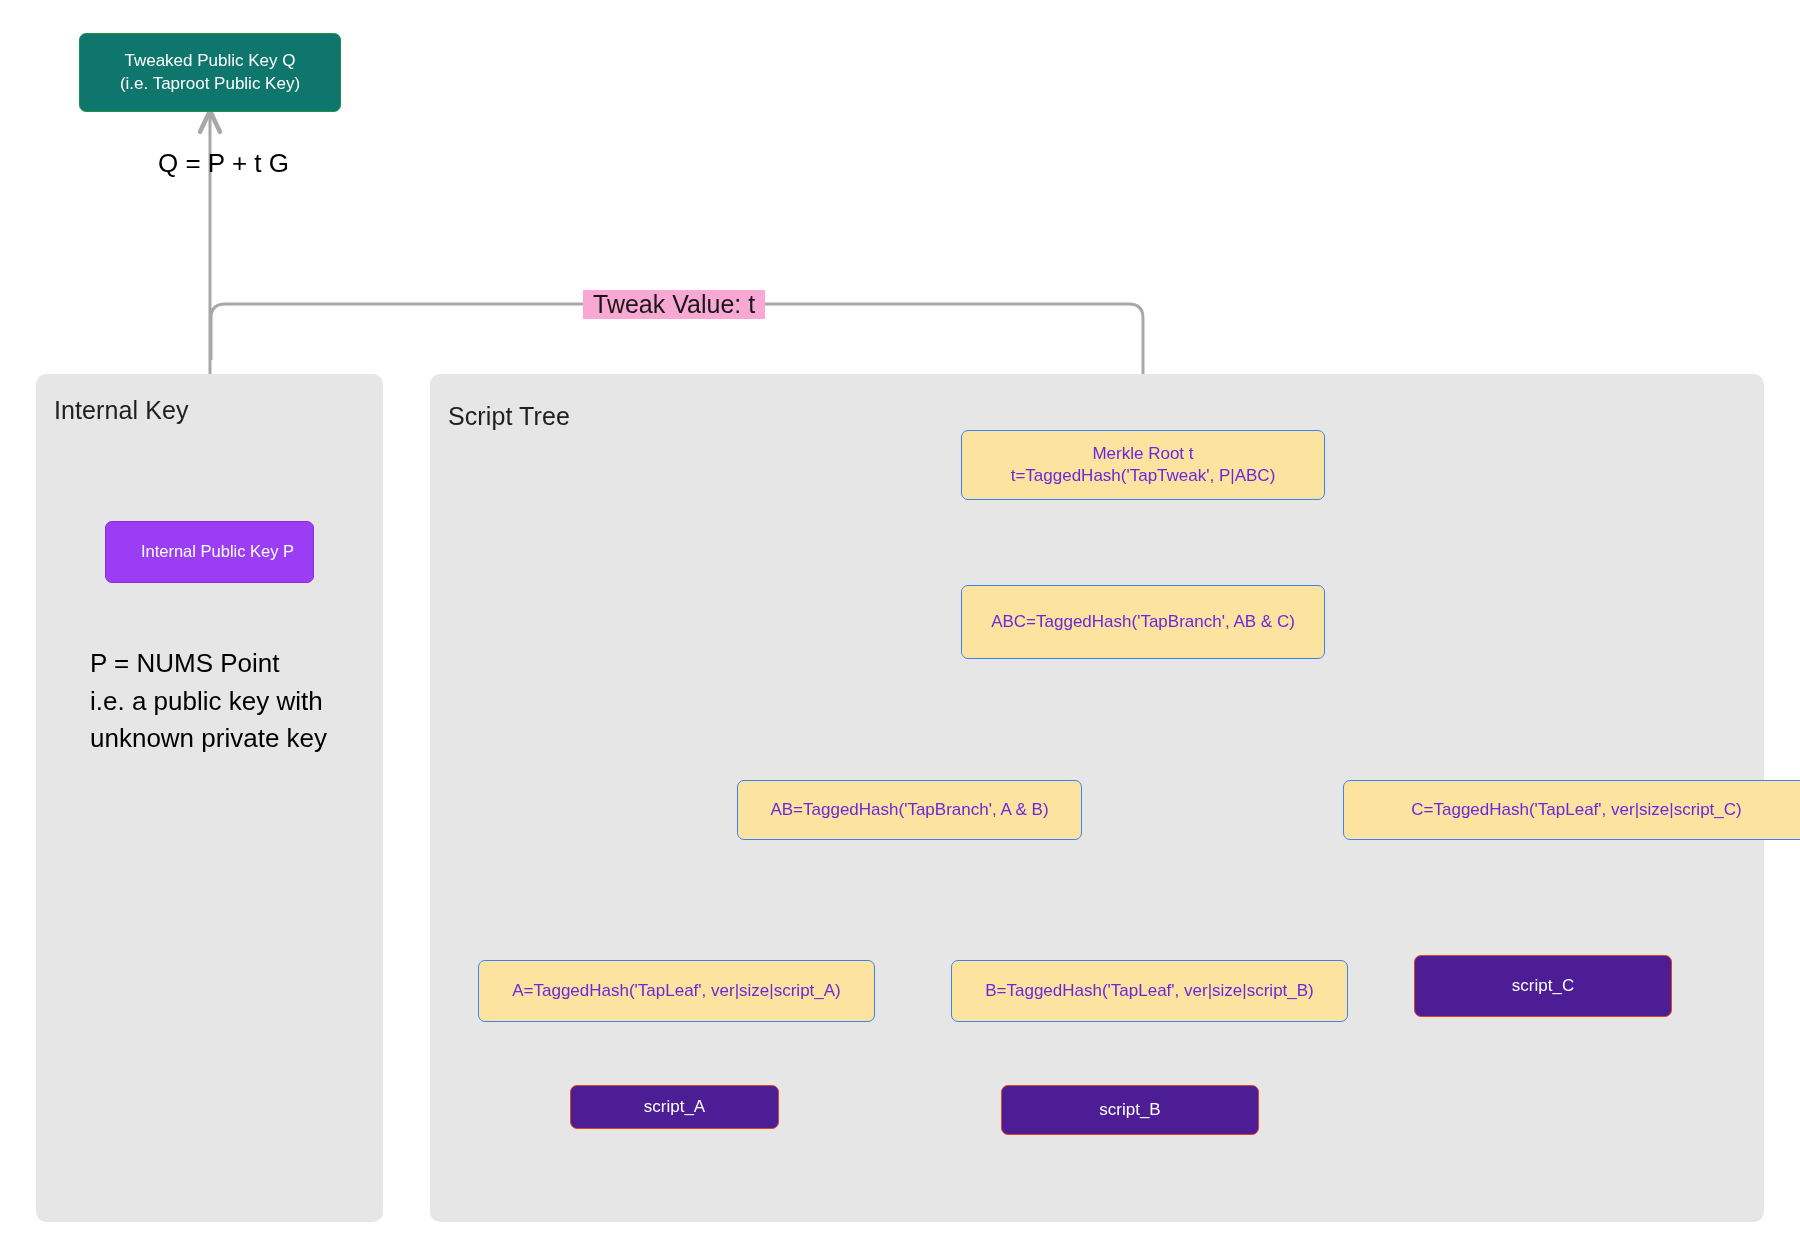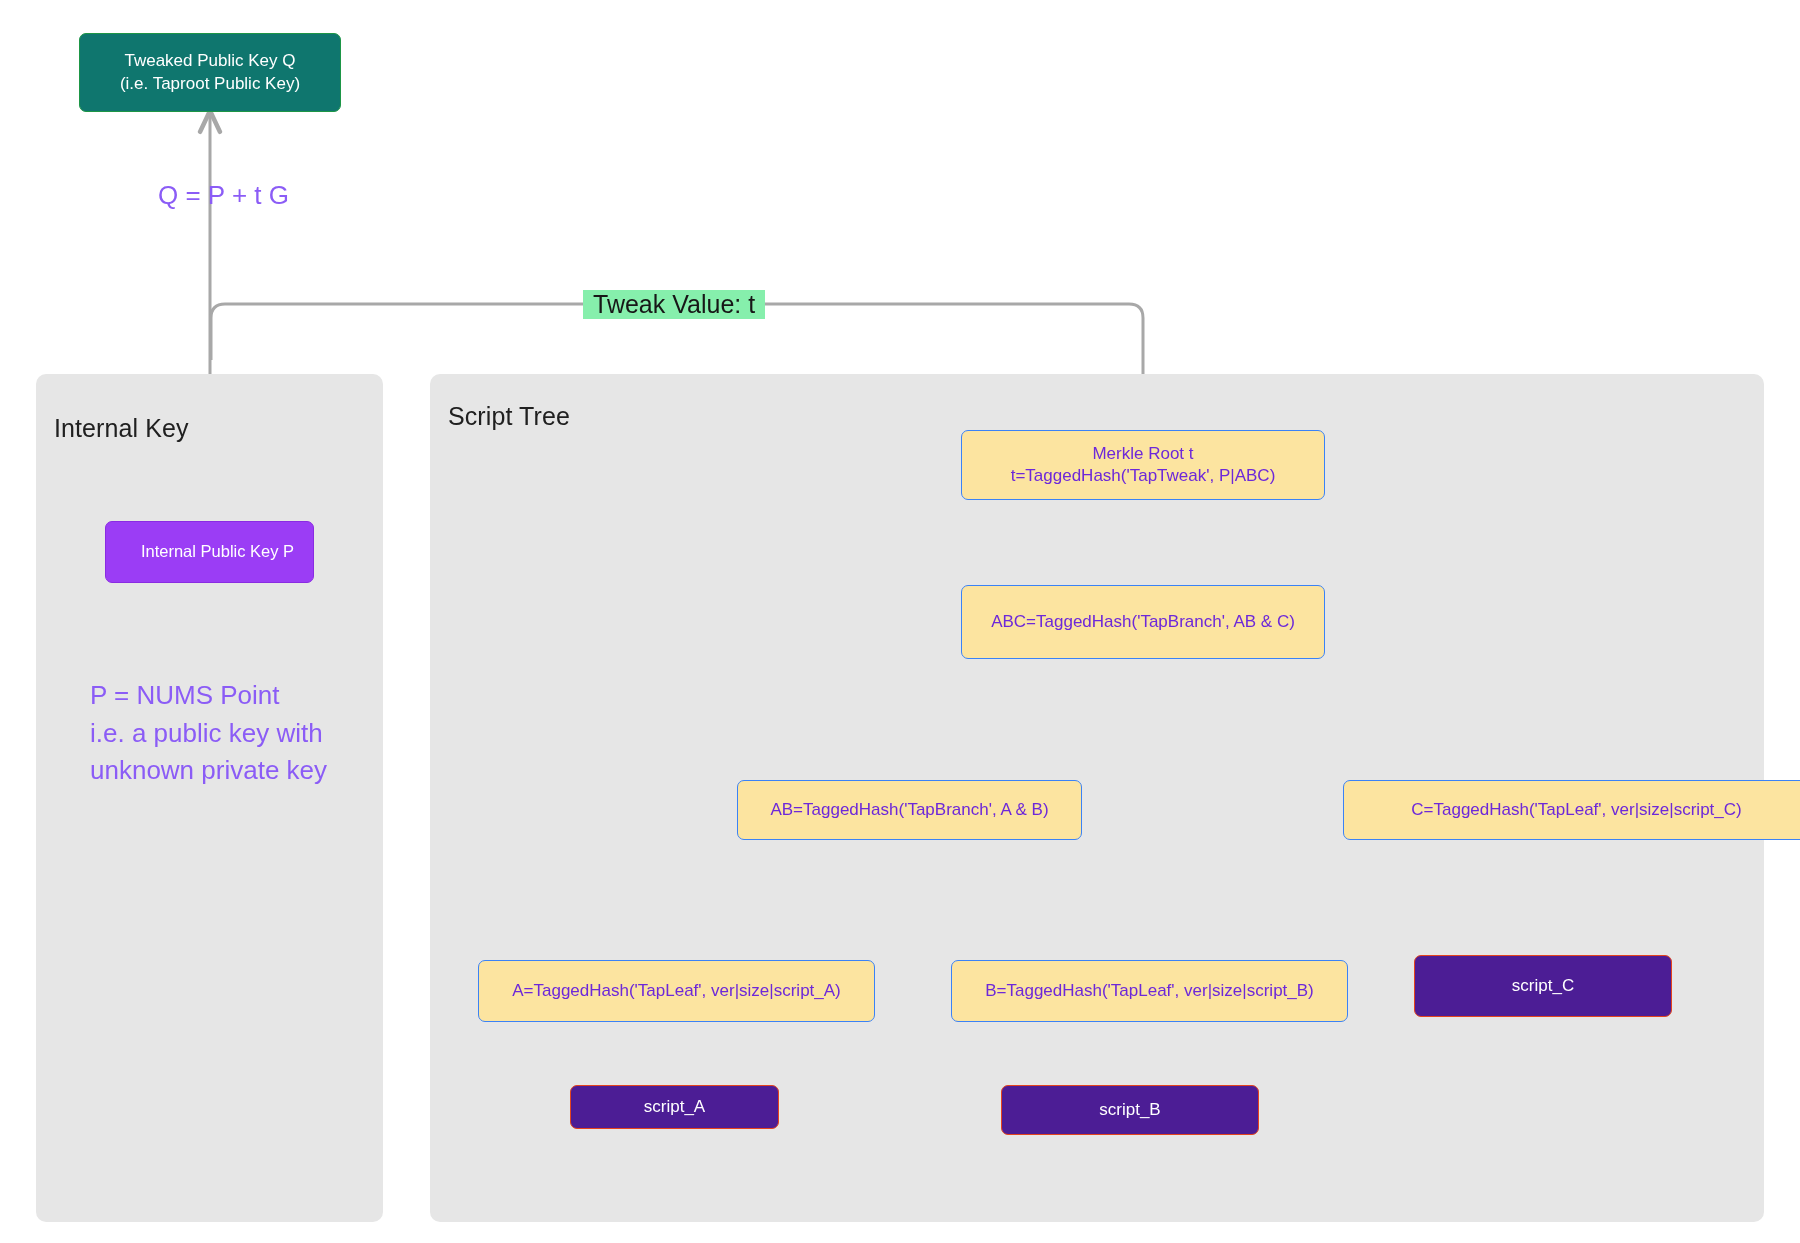--- a/index.html
+++ b/index.html
@@ -70,30 +70,29 @@
   }
   .node-red {
     background: #4c1d95;
     border: 1px solid #e5431d;
     color: #ffffff;
     font-size: 17px;
   }
   .free-label {
     position: absolute;
     font-size: 26px;
-    color: #8b5cf6;
+    color: #000000;
     white-space: pre-line;
     line-height: 1.45;
-    margin-top: 32px;
   }
   .edge-label {
     position: absolute;
     font-size: 25px;
     color: #171717;
-    background: #86efac;
+    background: #f9a8d4;
     padding: 0 10px;
     white-space: nowrap;
   }
 </style>
 </head>
 <body>
 
 <div id="canvas">
 
   <svg id="wires" viewBox="0 0 1800 1243" width="1800" height="1243">
@@ -116,21 +115,21 @@
     <path d="M1143,960 L1143,902 Q1143,888 1129,888 L924,888 Q910,888 910,874 L910,840" fill="none" stroke="#a8a8a8" stroke-width="3"></path>
 
     <path d="M676,1085 L676,1022" fill="none" stroke="#a8a8a8" stroke-width="3" marker-end="url(#arrowhead)"></path>
 
     <path d="M1143,1085 L1143,1022" fill="none" stroke="#a8a8a8" stroke-width="3" marker-end="url(#arrowhead)"></path>
 
     <path d="M1543,955 L1543,842" fill="none" stroke="#a8a8a8" stroke-width="3" marker-end="url(#arrowhead)"></path>
   </svg>
 
   <div class="panel" style="left:36px; top:374px; width:347px; height:848px;"></div>
-  <div class="panel-title" style="left:54px; top:414px;">Internal Key</div>
+  <div class="panel-title" style="left:54px; top:396px;">Internal Key</div>
 
   <div class="panel" style="left:430px; top:374px; width:1334px; height:848px;"></div>
   <div class="panel-title" style="left:448px; top:402px;">Script Tree</div>
 
   <div class="node node-green" style="left:79px; top:33px; width:262px; height:79px;">Tweaked Public Key Q
 (i.e. Taproot Public Key)</div>
 
   <div class="free-label" style="left:158px; top:145px;">Q = P + t G</div>
 
   <div class="edge-label" style="left:583px; top:290px;">Tweak Value: t</div>

